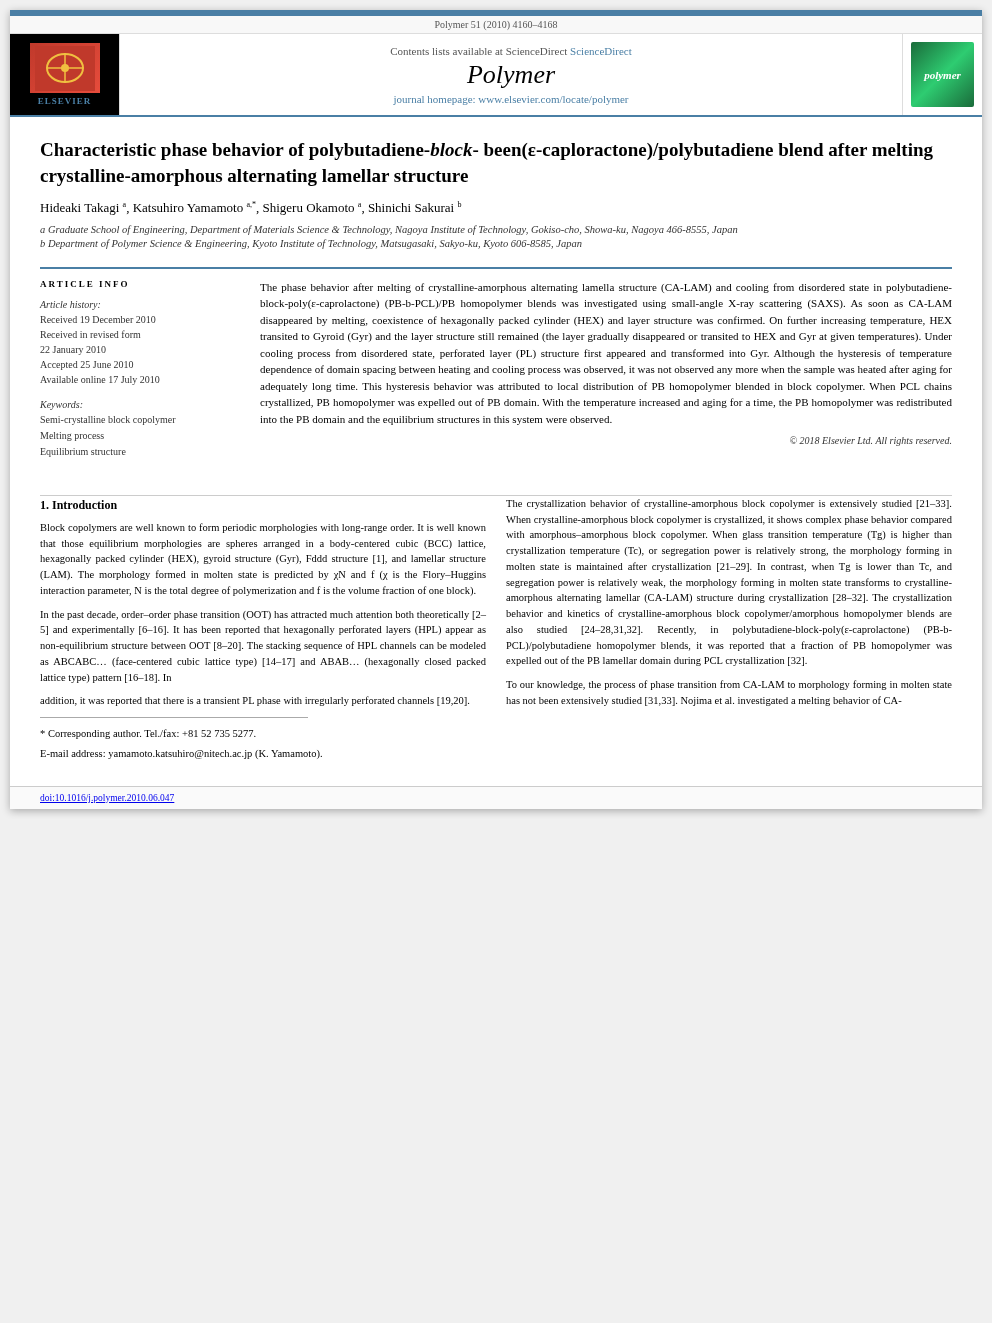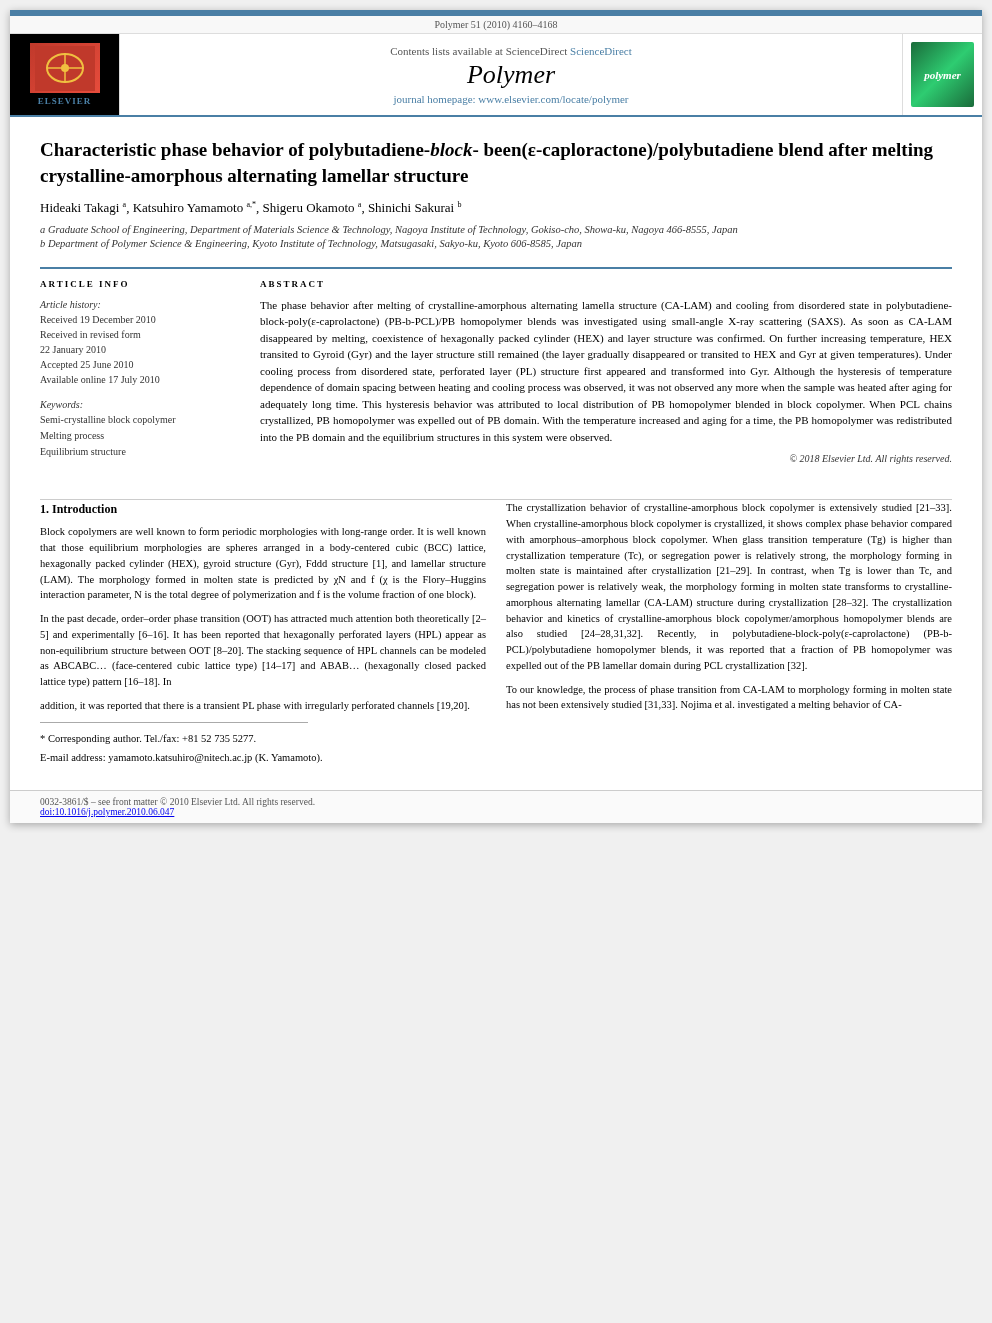--- a/index.html
+++ b/index.html
@@ -305,21 +305,20 @@
           <div class="article-info-item">
             <em>Keywords:</em>
           </div>
           <div class="keyword-item">Semi-crystalline block copolymer</div>
           <div class="keyword-item">Melting process</div>
           <div class="keyword-item">Equilibrium structure</div>
         </div>
       </div>
 
       <div class="col-right">
-        <div class="section-heading">ABSTRACT</div>
         <div class="abstract-text">The phase behavior after melting of crystalline-amorphous alternating lamella structure (CA-LAM) and cooling from disordered state in polybutadiene-block-poly(ε-caprolactone) (PB-b-PCL)/PB homopolymer blends was investigated using small-angle X-ray scattering (SAXS). As soon as CA-LAM disappeared by melting, coexistence of hexagonally packed cylinder (HEX) and layer structure was confirmed. On further increasing temperature, HEX transited to Gyroid (Gyr) and the layer structure still remained (the layer gradually disappeared or transited to HEX and Gyr at given temperatures). Under cooling process from disordered state, perforated layer (PL) structure first appeared and transformed into Gyr. Although the hysteresis of temperature dependence of domain spacing between heating and cooling process was observed, it was not observed any more when the sample was heated after aging for adequately long time. This hysteresis behavior was attributed to local distribution of PB homopolymer blended in block copolymer. When PCL chains crystallized, PB homopolymer was expelled out of PB domain. With the temperature increased and aging for a time, the PB homopolymer was redistributed into the PB domain and the equilibrium structures in this system were observed.</div>
         <div class="copyright-line">© 2018 Elsevier Ltd. All rights reserved.</div>
       </div>
     </div>
   </div>
 
   <div style="border-top: 1px solid #ccc; margin: 0 30px;"></div>
 
   <div class="article-body">
 
@@ -340,18 +339,17 @@
       </div>
     </div>
 
     <div class="body-col">
       <p>The crystallization behavior of crystalline-amorphous block copolymer is extensively studied [21–33]. When crystalline-amorphous block copolymer is crystallized, it shows complex phase behavior compared with amorphous–amorphous block copolymer. When glass transition temperature (Tg) is higher than crystallization temperature (Tc), or segregation power is relatively strong, the morphology forming in molten state is maintained after crystallization [21–29]. In contrast, when Tg is lower than Tc, and segregation power is relatively weak, the morphology forming in molten state transforms to crystalline-amorphous alternating lamellar (CA-LAM) structure during crystallization [28–32]. The crystallization behavior and kinetics of crystalline-amorphous block copolymer/amorphous homopolymer blends are also studied [24–28,31,32]. Recently, in polybutadiene-block-poly(ε-caprolactone) (PB-b-PCL)/polybutadiene homopolymer blends, it was reported that a fraction of PB homopolymer was expelled out of the PB lamellar domain during PCL crystallization [32].</p>
       <p>To our knowledge, the process of phase transition from CA-LAM to morphology forming in molten state has not been extensively studied [31,33]. Nojima et al. investigated a melting behavior of CA-</p>
     </div>
   </div>
 
   <div style="border-top: 1px solid #ccc; padding: 6px 30px; background: #fafafa;">
-    <div style="font-size:9.5px; color:#555;">0032-3861/$ – see front matter © 2010 Elsevier Ltd. All rights reserved.</div>
     <div style="font-size:9.5px; color:#4a7fa5;">
       <a href="#">doi:10.1016/j.polymer.2010.06.047</a>
     </div>
   </div>
 </div>
 
 </body></html>

